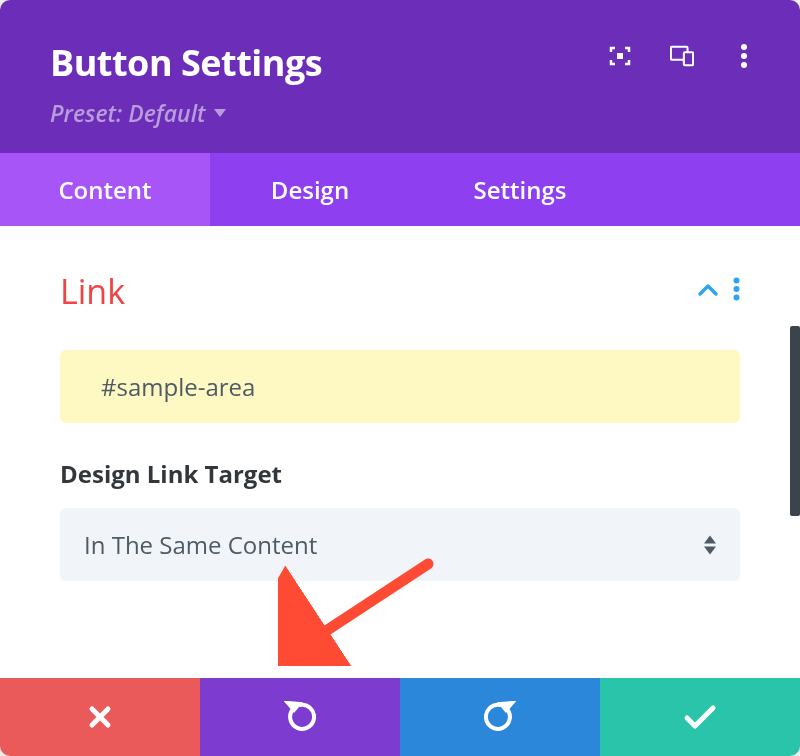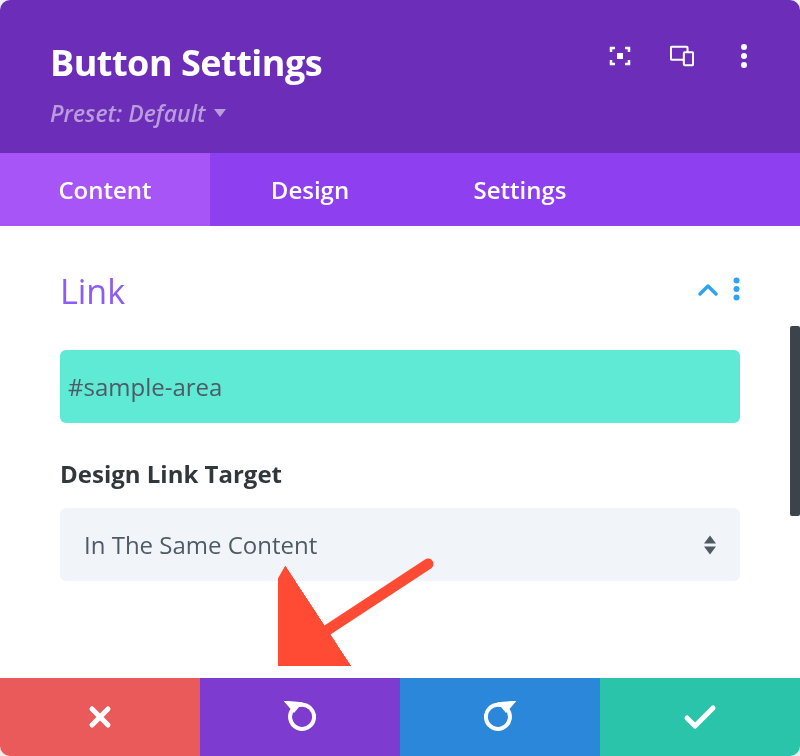--- a/index.html
+++ b/index.html
@@ -94,41 +94,41 @@
       padding: 42px 60px 0 60px;
       overflow: hidden;
     }
     .section-head {
       display: flex;
       align-items: center;
       justify-content: space-between;
       margin-bottom: 36px;
     }
     .section-title {
-      color: #8b5cf6;
+      color: #ef4444;
       font-size: 34px;
       font-weight: 500;
     }
     .section-actions {
       display: flex;
       align-items: center;
       gap: 14px;
     }
     .field-label {
       color: #32373c;
       font-size: 24px;
       font-weight: 700;
       margin-bottom: 18px;
     }
     .text-input {
       width: 100%;
-      background: #5eead4;
+      background: #fef9c3;
       border: none;
       border-radius: 6px;
-      padding: 20px 8px;
+      padding: 20px 41px;
       font-size: 24px;
       color: #4e5a65;
       font-family: inherit;
       outline: none;
     }
     .field-group { margin-bottom: 34px; }
     .select-wrap {
       position: relative;
       width: 100%;
     }

